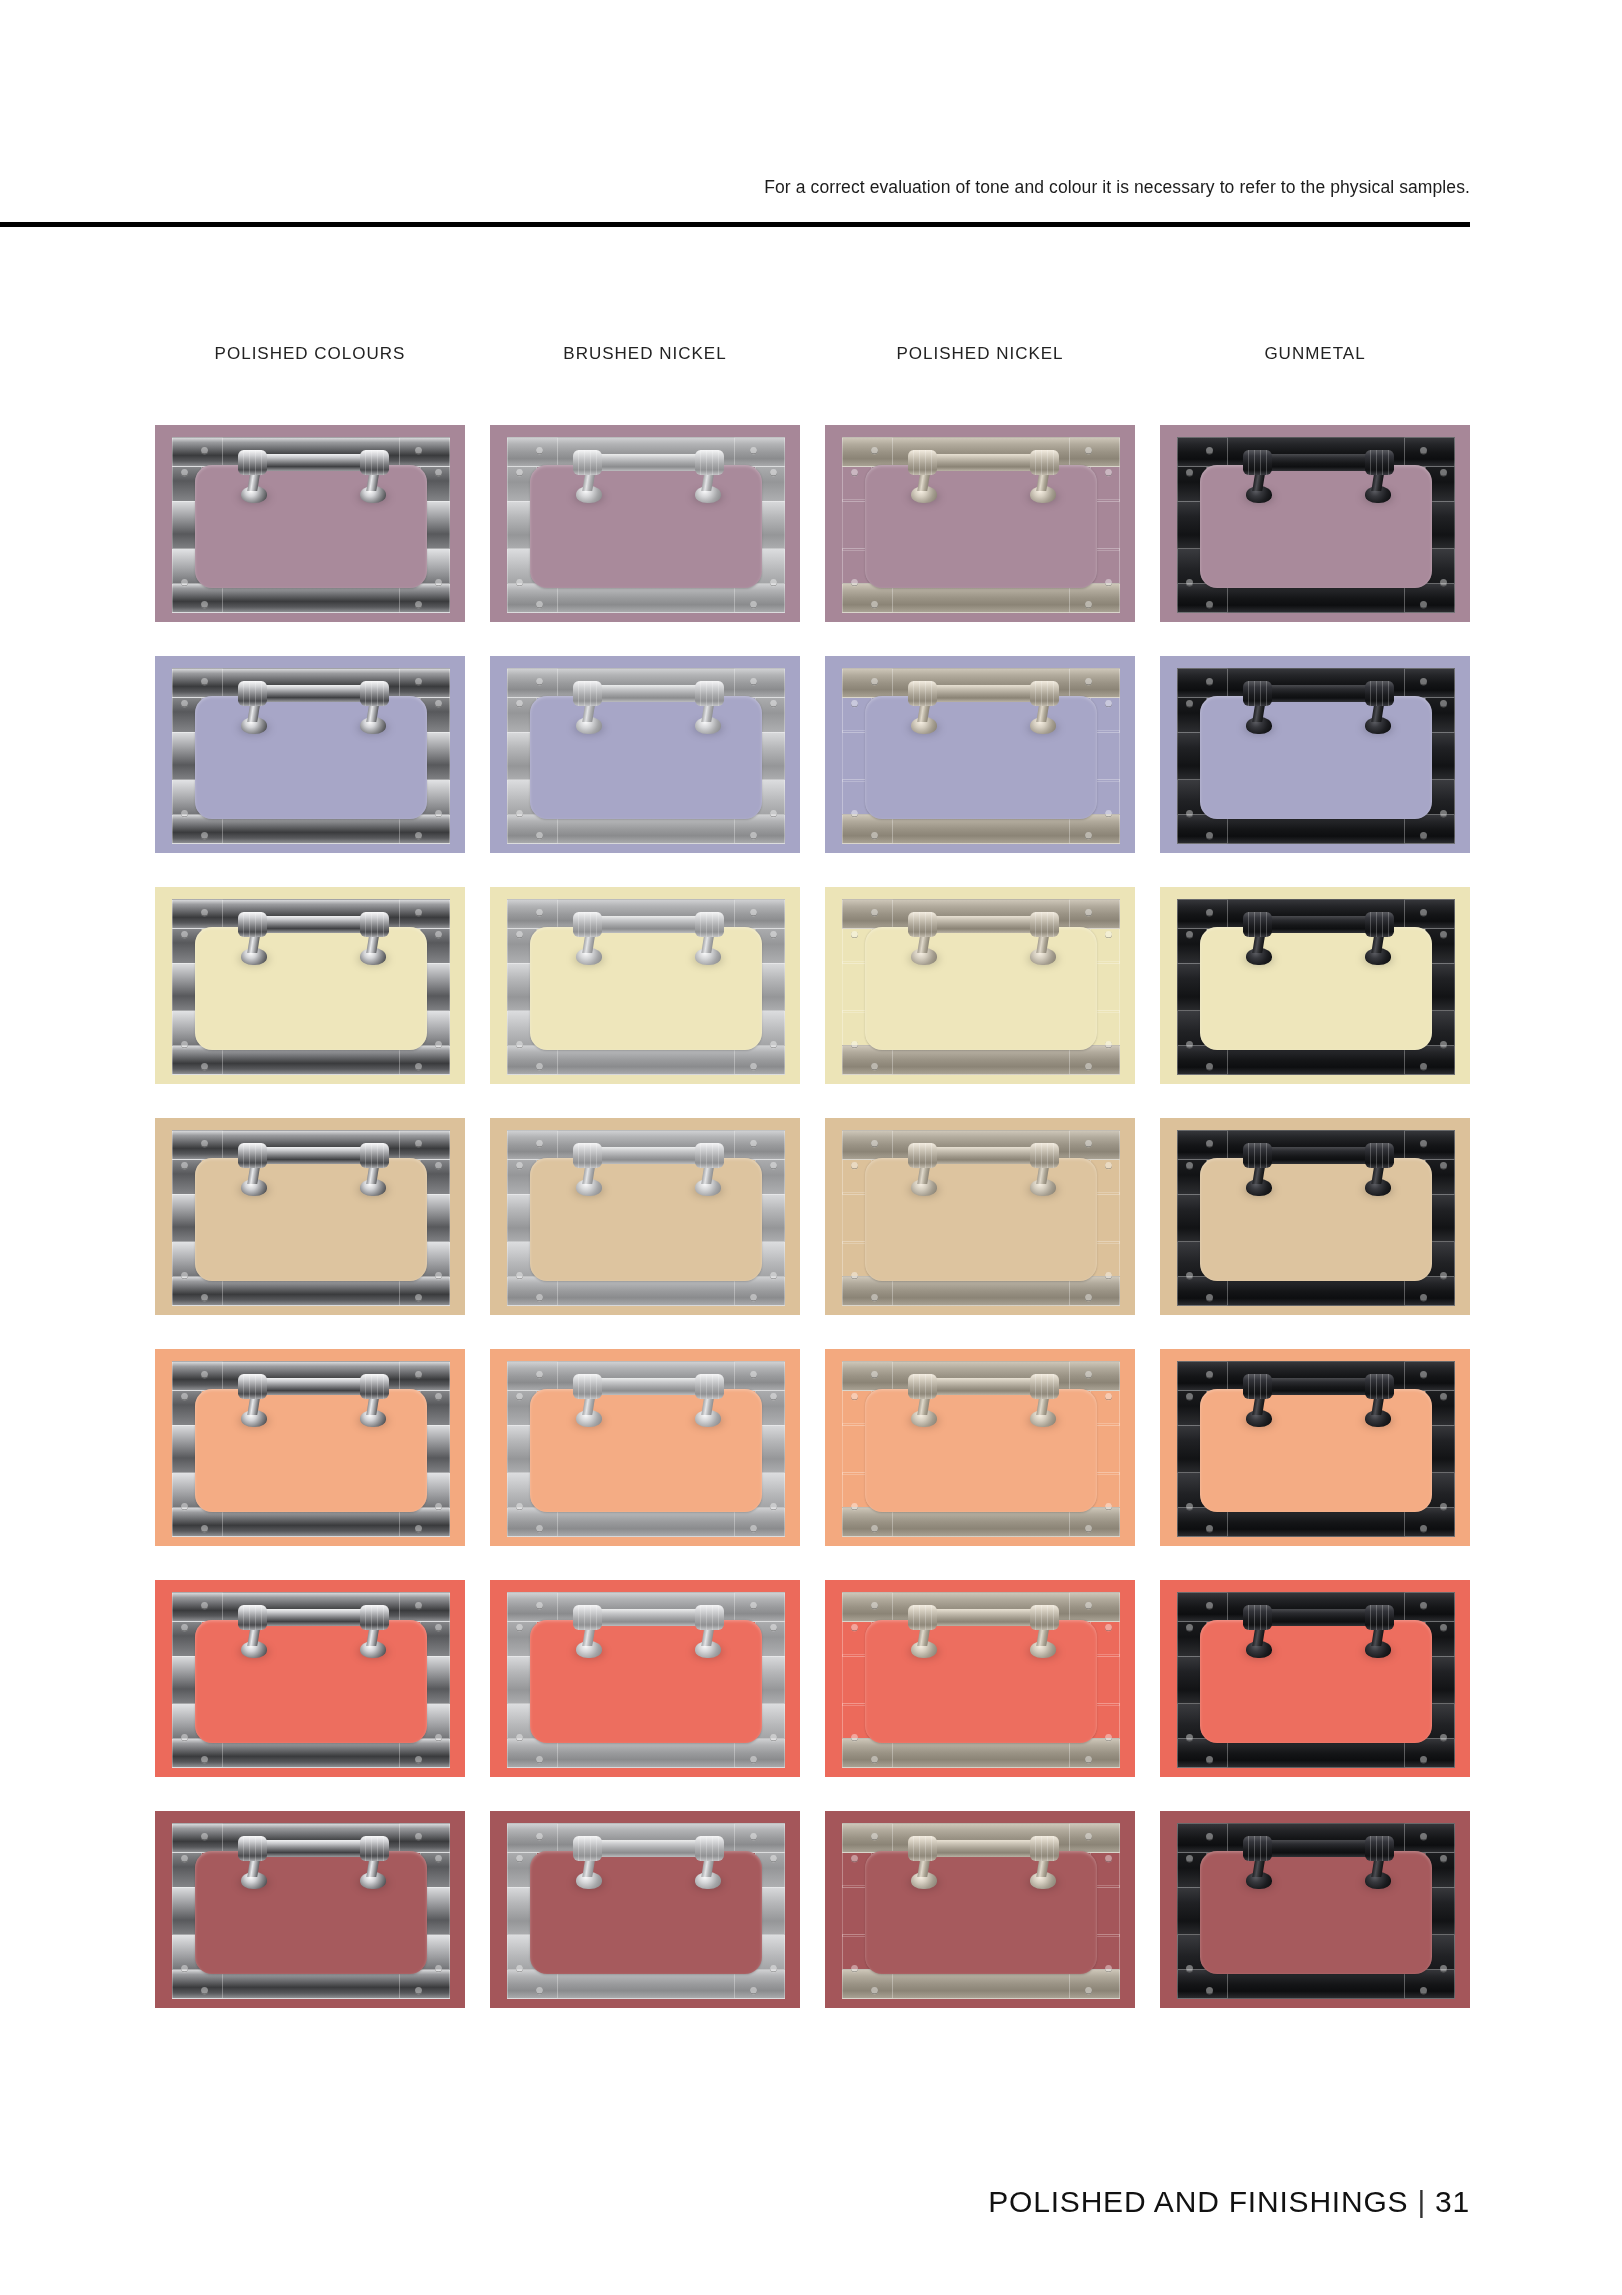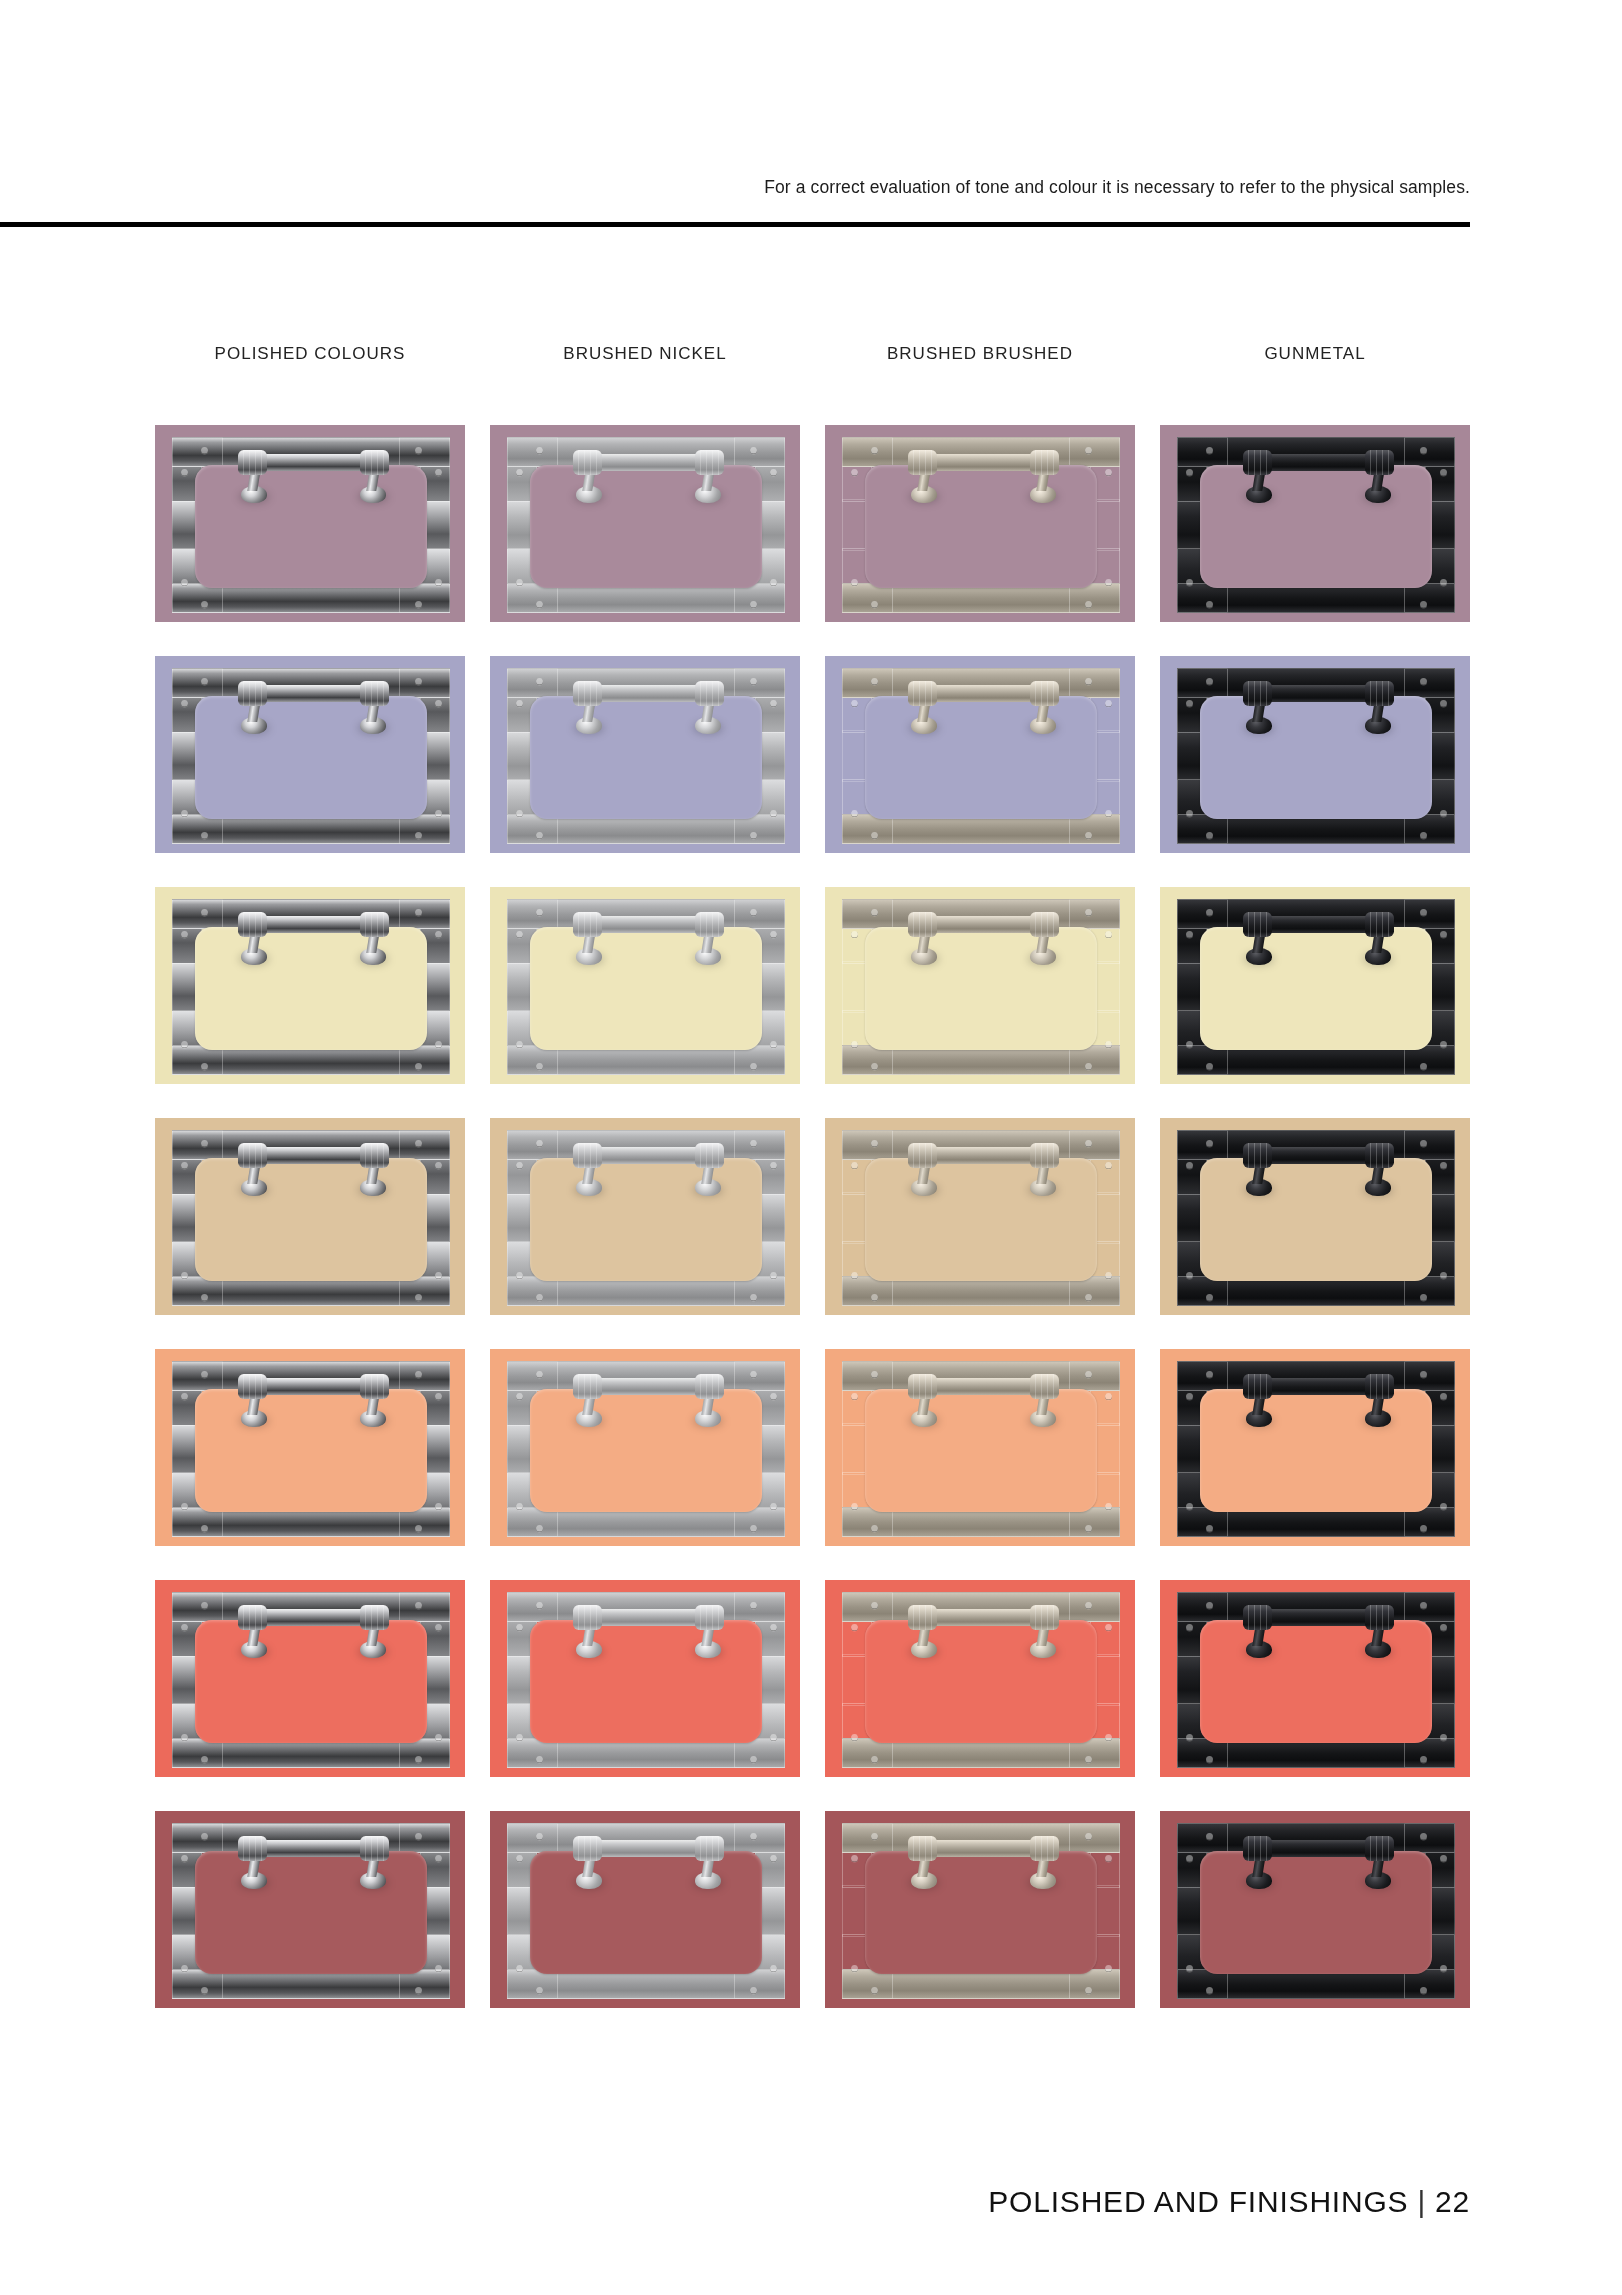--- a/index.html
+++ b/index.html
@@ -237,21 +237,21 @@
 </head>
 <body>
 
 <div class="header-note">For a correct evaluation of tone and colour it is necessary to refer to the physical samples.</div>
 
 <div class="header-rule"></div>
 
 <div class="col-headers">
   <div class="col-header">POLISHED COLOURS</div>
   <div class="col-header">BRUSHED NICKEL</div>
-  <div class="col-header">BRUSHED BRUSHED</div>
+  <div class="col-header">POLISHED NICKEL</div>
   <div class="col-header">GUNMETAL</div>
 </div>
 
 <div class="grid" id="swatch-grid">
     <div class="grid-row">
       <div class="tile">
         <div class="tile-bg" style="background: rgb(167, 135, 152);"></div>
         <div class="frame">
           <div class="rail top" style="background: linear-gradient(rgb(215, 216, 218) 0%, rgb(154, 155, 158) 16%, rgb(108, 109, 112) 38%, rgb(58, 59, 61) 62%, rgb(87, 88, 91) 82%, rgb(142, 143, 146) 100%);"></div>
           <div class="rail bottom" style="background: linear-gradient(rgb(215, 216, 218) 0%, rgb(154, 155, 158) 16%, rgb(108, 109, 112) 38%, rgb(58, 59, 61) 62%, rgb(87, 88, 91) 82%, rgb(142, 143, 146) 100%);"></div>
@@ -1799,15 +1799,15 @@
             <div class="knurl" style="left: 11px;"></div>
             <div class="knurl" style="left: 17px;"></div>
             <div class="knurl" style="left: 23px;"></div>
           </div>
         </div>
       </div>
     </div>
   </div>
 
 <div class="footer">
-  <span>POLISHED AND FINISHINGS</span><span class="sep">|</span><span>22</span>
+  <span>POLISHED AND FINISHINGS</span><span class="sep">|</span><span>31</span>
 </div>
 
 
 </body></html>

